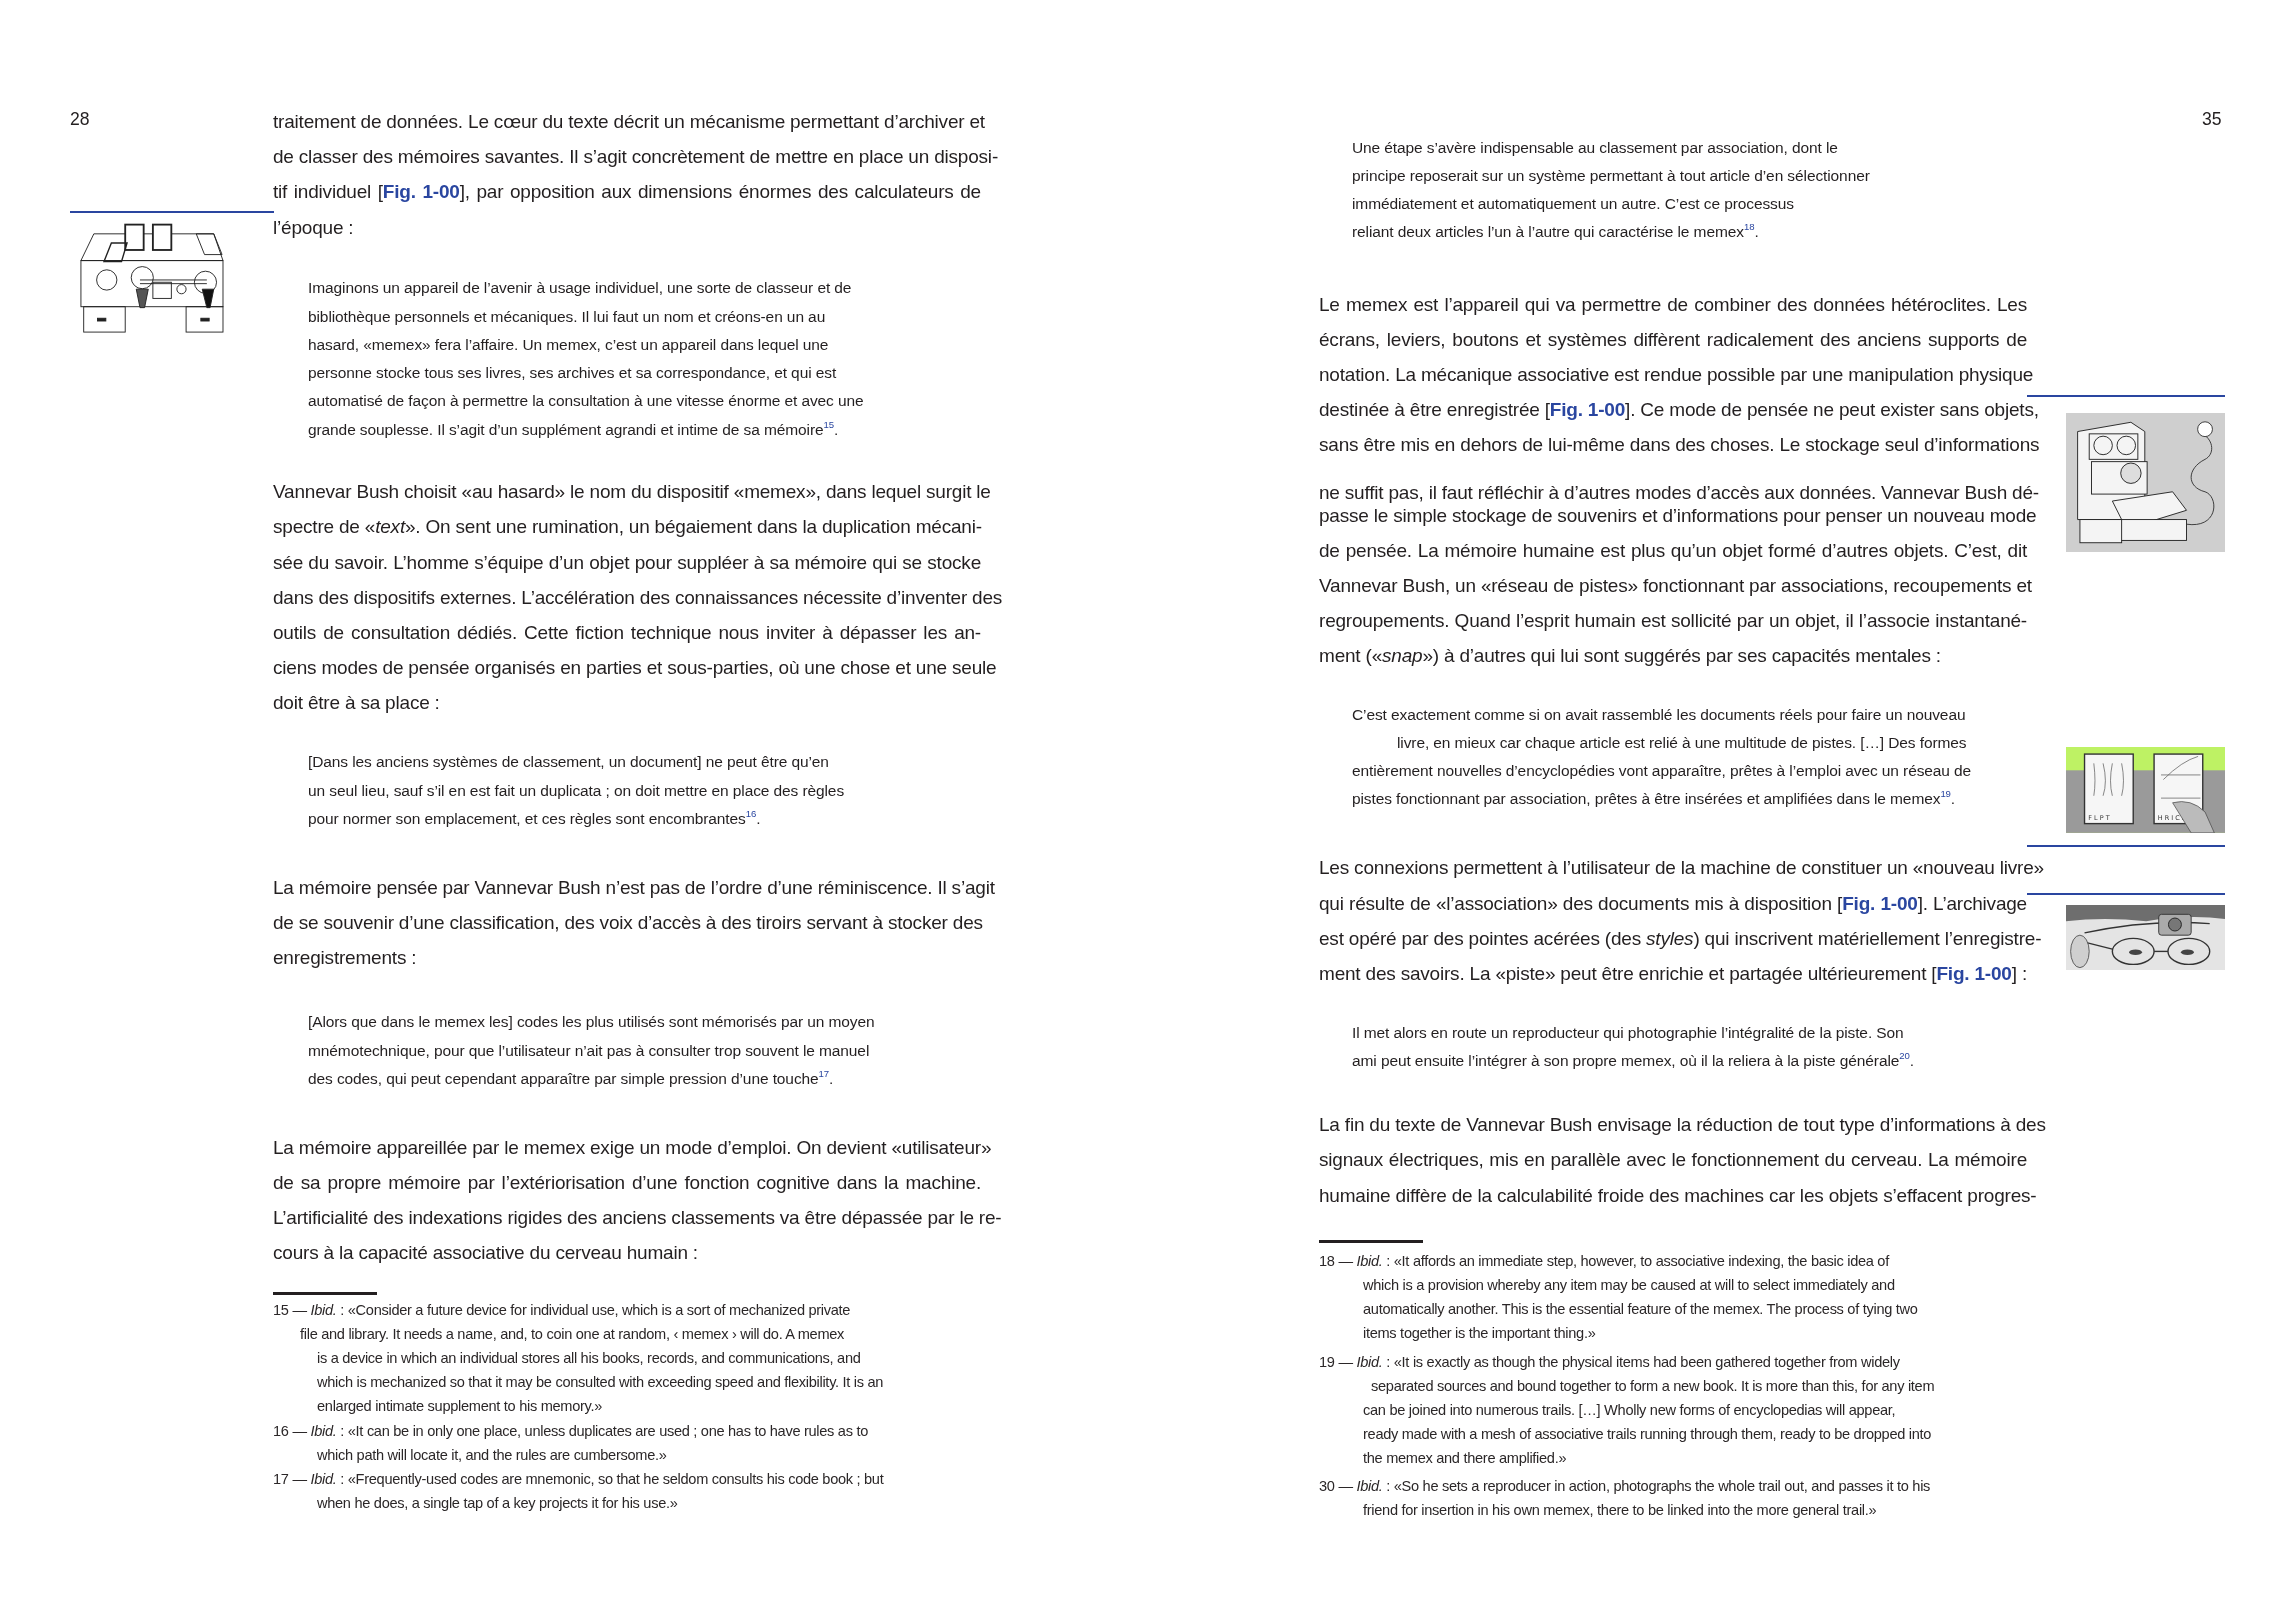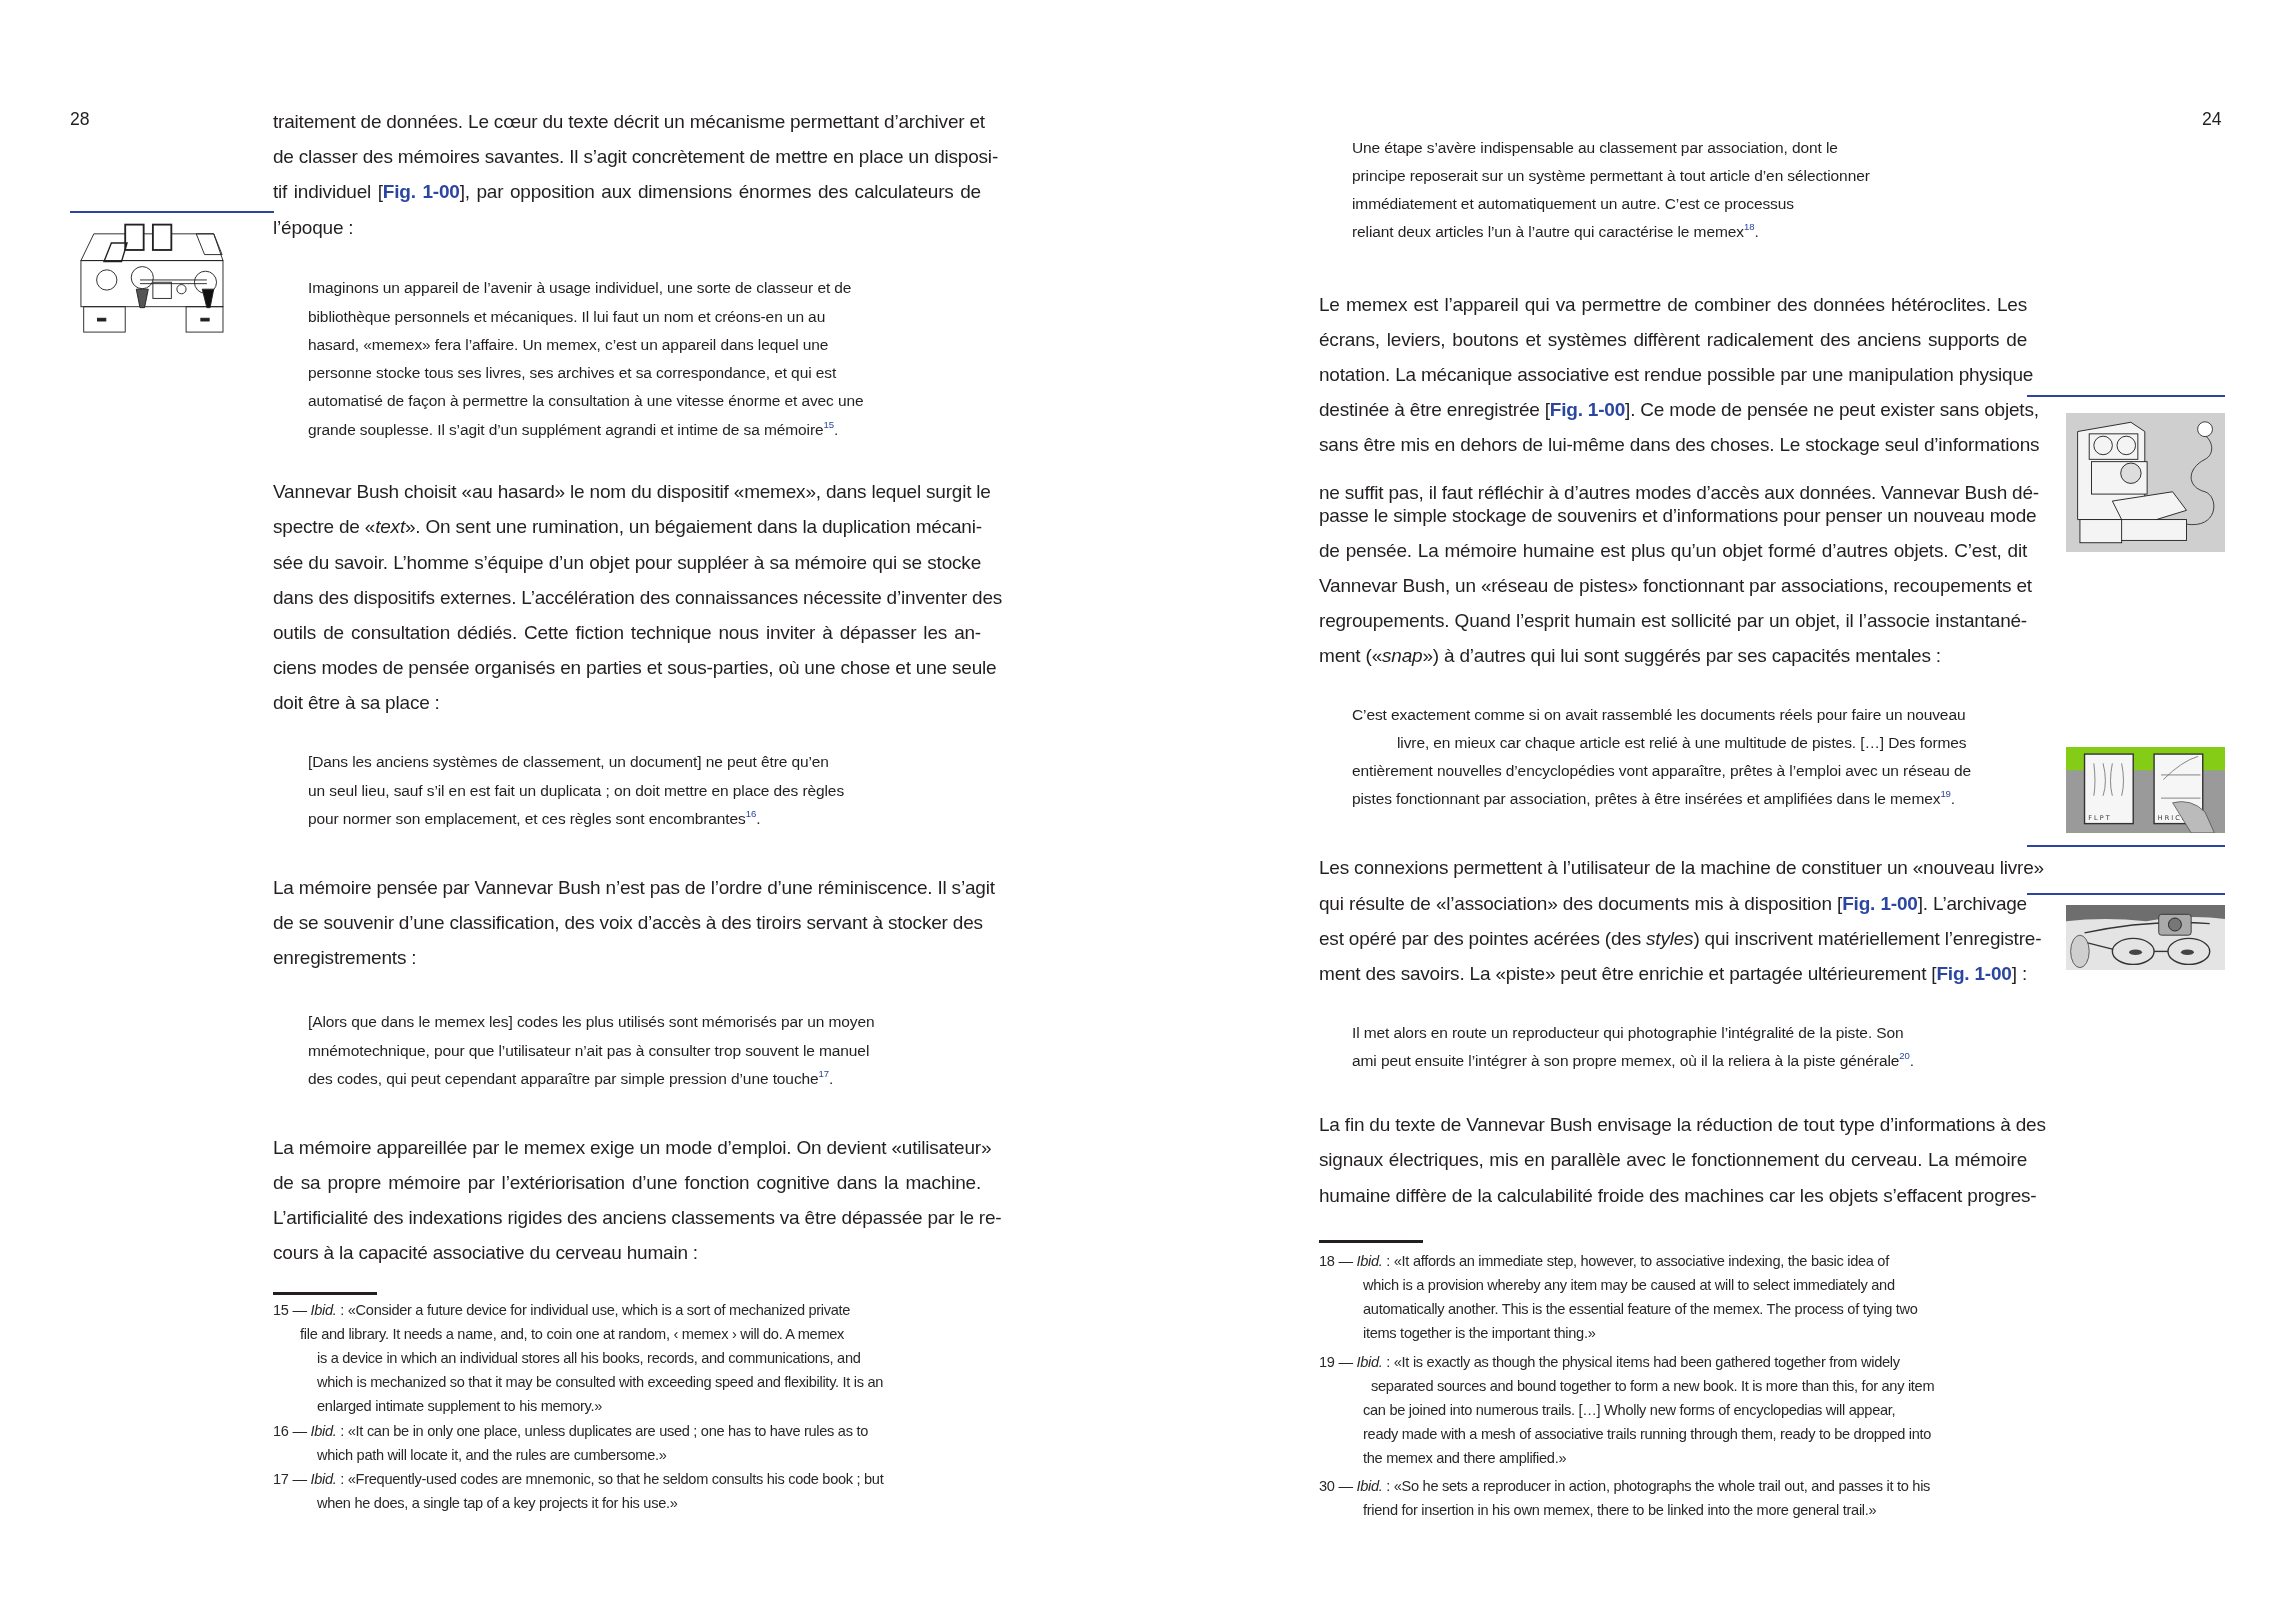--- a/index.html
+++ b/index.html
@@ -92,21 +92,21 @@
       <div class="line fn-line" style="left: 317px; top: 1374px;">which is mechanized so that it may be consulted with exceeding speed and flexibility. It is an</div>
       <div class="line fn-line" style="left: 317px; top: 1398px;">enlarged intimate supplement to his memory.»</div>
       <div class="line fn-line" style="left: 273px; top: 1423px;"><span>16 — </span><em>Ibid.</em><span> : «It can be in only one place, unless duplicates are used ; one has to have rules as to</span></div>
       <div class="line fn-line" style="left: 317px; top: 1447px;">which path will locate it, and the rules are cumbersome.»</div>
       <div class="line fn-line" style="left: 273px; top: 1471px;"><span>17 — </span><em>Ibid.</em><span> : «Frequently-used codes are mnemonic, so that he seldom consults his code book ; but</span></div>
       <div class="line fn-line" style="left: 317px; top: 1495px;">when he does, a single tap of a key projects it for his use.»</div>
     </div>
 </div>
 
 <div class="page page-right">
-  <div class="folio" style="left:1054px;">24</div>
+  <div class="folio" style="left:1054px;">35</div>
 
   <div class="rule-blue" style="left:879px; top:395px; width:198px;"></div>
   <div class="figure" style="left:918px; top:413px; width:159px; height:139px; background:#cfcfcf;">
     <svg width="159" height="139" viewBox="0 0 343 300" xmlns="http://www.w3.org/2000/svg">
       <g fill="#f4f4f4" stroke="#222" stroke-width="2">
         <polygon points="25,40 140,20 170,40 170,230 25,230"></polygon>
         <rect x="50" y="45" width="105" height="55"></rect>
         <circle cx="80" cy="70" r="20"></circle>
         <circle cx="130" cy="70" r="20"></circle>
         <rect x="55" y="105" width="120" height="70"></rect>
@@ -115,21 +115,21 @@
         <rect x="110" y="230" width="150" height="45"></rect>
         <rect x="30" y="230" width="90" height="50"></rect>
       </g>
       <g fill="none" stroke="#333" stroke-width="2">
         <path d="M260,240 C330,250 330,180 300,170 C260,160 260,120 300,100 C320,90 320,60 295,45"></path>
         <circle cx="300" cy="35" r="16" fill="#fff"></circle>
       </g>
     </svg>
   </div>
 
-  <div class="figure" style="left:918px; top:747px; width:159px; height:86px; background:#84cc16;">
+  <div class="figure" style="left:918px; top:747px; width:159px; height:86px; background:#bef264;">
     <svg width="159" height="86" viewBox="0 0 343 185" xmlns="http://www.w3.org/2000/svg">
       <rect x="0" y="50" width="343" height="135" fill="#9a9a9a"></rect>
       <g stroke="#333" stroke-width="3">
         <rect x="40" y="15" width="105" height="150" fill="#f6f6f6"></rect>
         <rect x="190" y="15" width="105" height="150" fill="#f6f6f6"></rect>
       </g>
       <g stroke="#555" stroke-width="1.5" fill="none">
         <path d="M60,35 q5,40 0,70"></path>
           <path d="M80,35 q10,40 0,70"></path>
           <path d="M100,35 q-8,40 0,70"></path>

